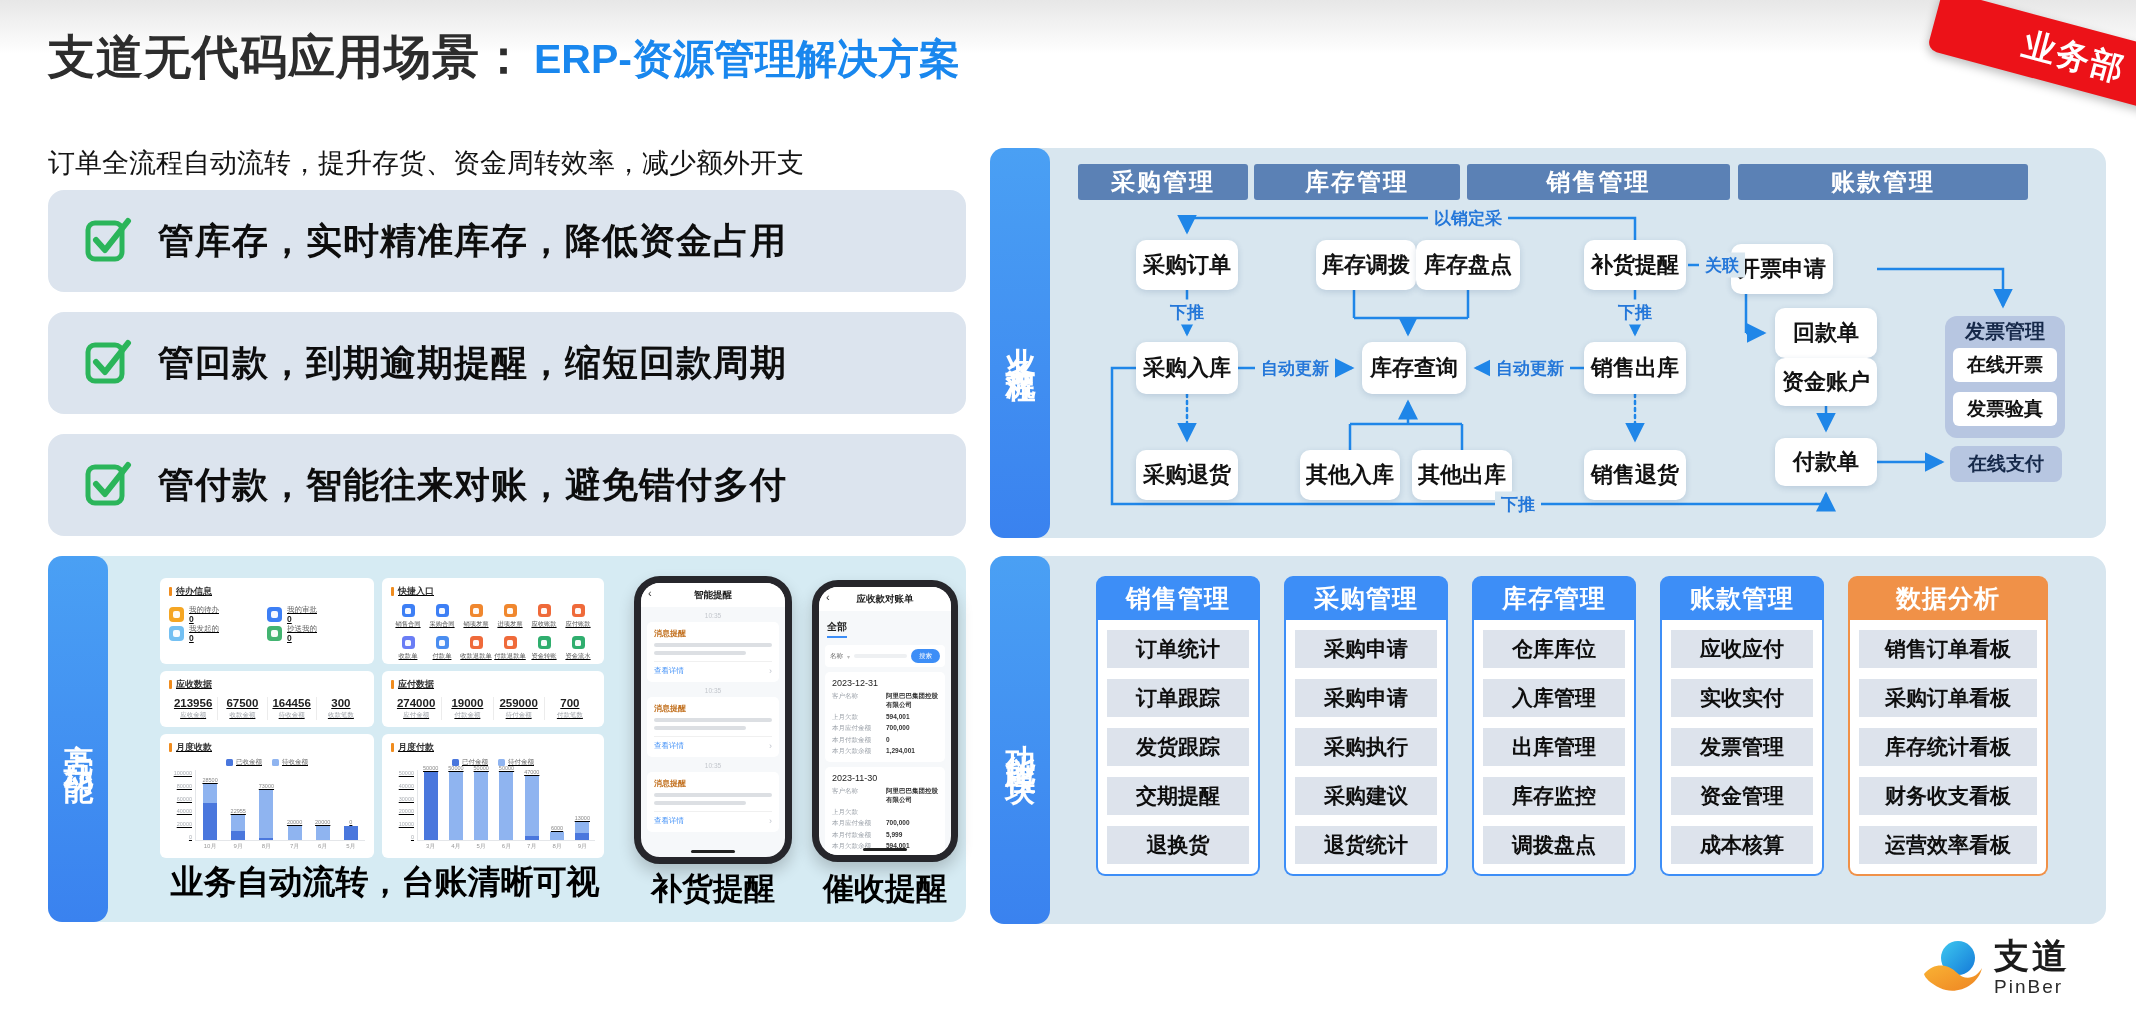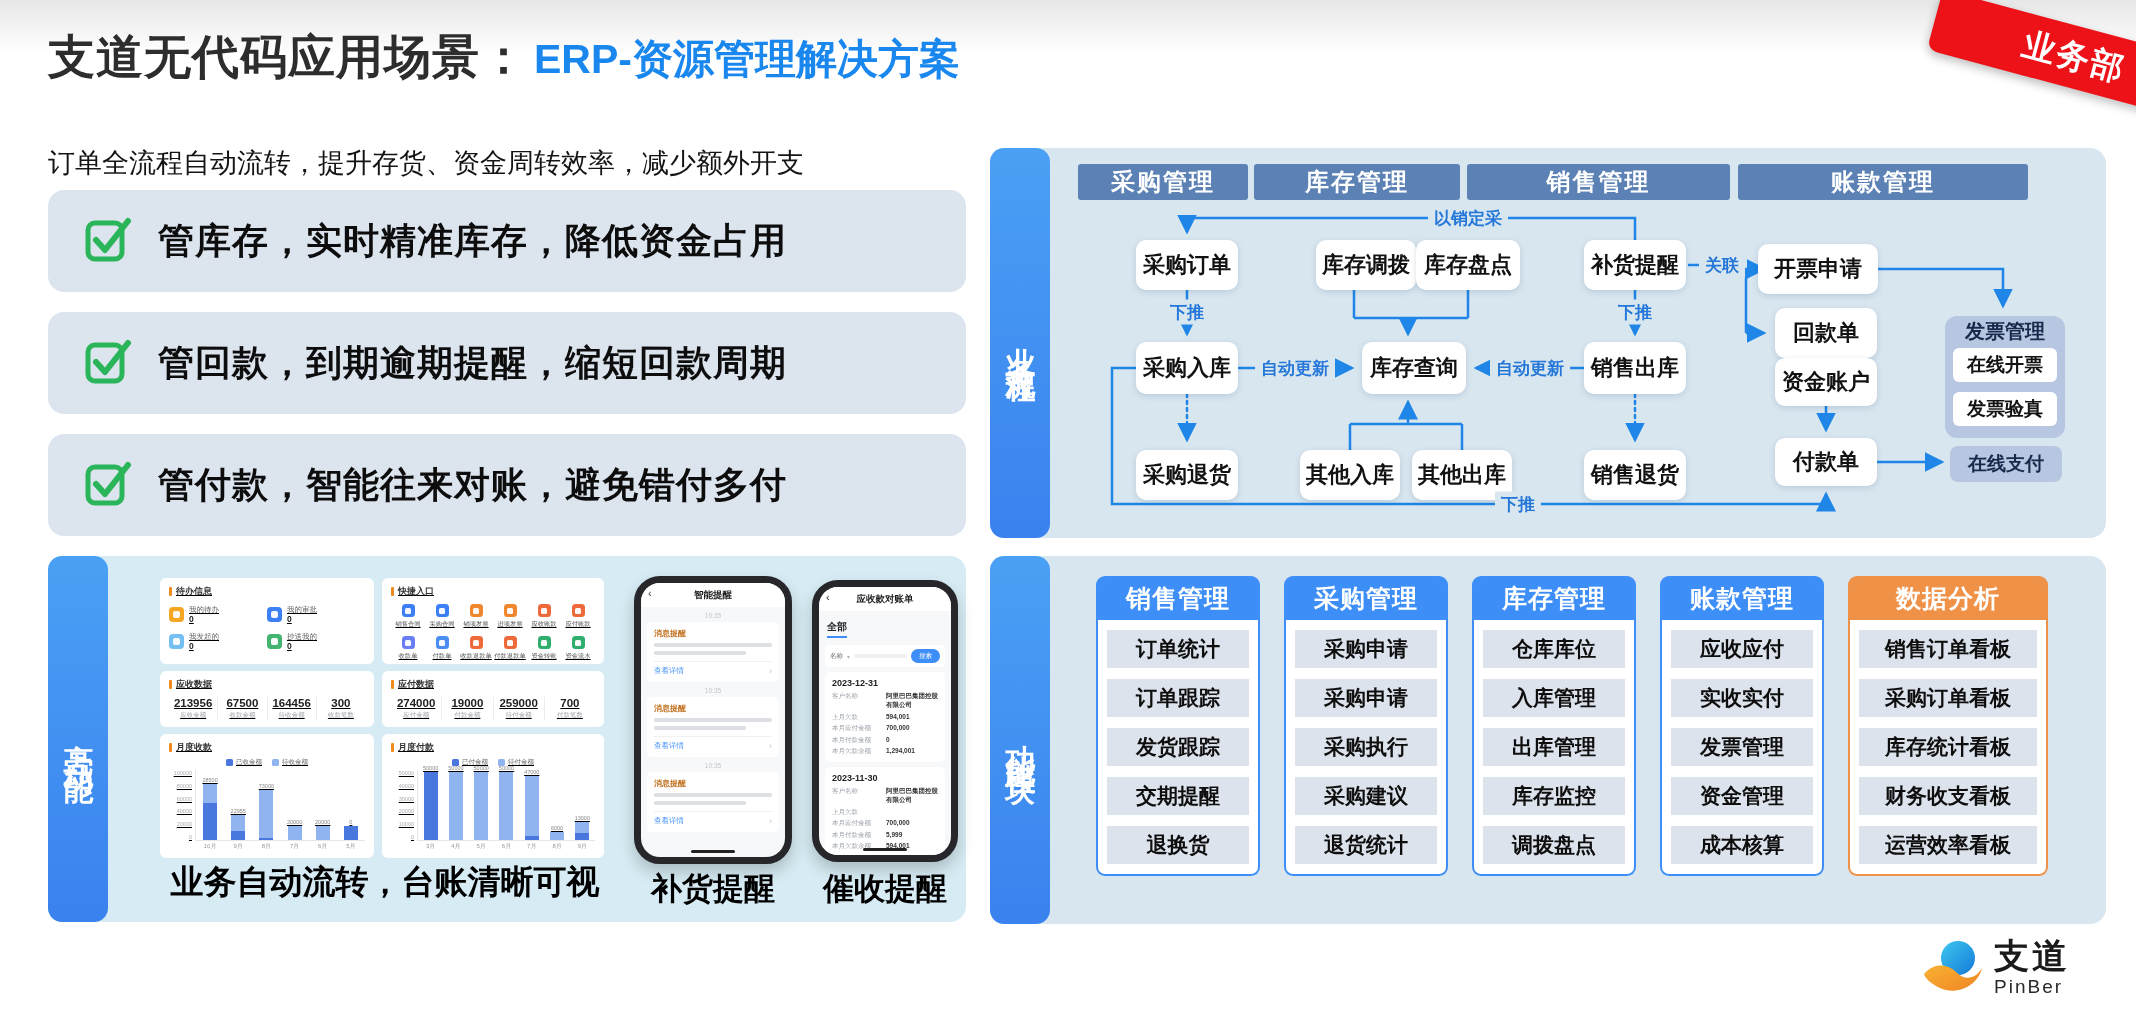--- a/index.html
+++ b/index.html
@@ -49,21 +49,21 @@
   .mitem{height:38px;margin-bottom:11px;background:#dde3ec;display:flex;align-items:center;justify-content:center;
          font-size:21px;font-weight:700;color:#0e0e0e;}
   .mitem:last-child{margin-bottom:0;}
   .mcol.org .mhead{background:#f09148;}
   .mcol.org .mbody{border-color:#f09148;}
   
   .dash{position:absolute;left:160px;top:578px;width:444px;display:grid;grid-template-columns:214px 222px;gap:7px 8px;}
   .dcard{background:#fff;border-radius:6px;padding:7px 9px;box-sizing:border-box;text-decoration:underline;}
   .dtitle{font-size:9px;font-weight:700;color:#333;display:flex;align-items:center;gap:4px;}
   .dtitle::before{content:"";width:3px;height:9px;background:#f08c1e;border-radius:1px;flex:0 0 auto;}
-  .tiles{margin-top:7px;display:grid;grid-template-columns:1fr 1fr;row-gap:8px;}
+  .tiles{margin-top:7px;display:grid;grid-template-columns:1fr 1fr;}
   .tile{display:flex;gap:5px;align-items:center;}
   .ticon{width:15px;height:15px;border-radius:4px;display:flex;align-items:center;justify-content:center;flex:0 0 auto;}
   .ticon i{display:block;width:7px;height:7px;background:#fff;border-radius:2px;opacity:.95;}
   .tl{font-size:7.5px;color:#666;line-height:1.2;}
   .tv{font-size:8.5px;font-weight:700;color:#222;}
   .quick{margin-top:6px;display:grid;grid-template-columns:repeat(6,1fr);row-gap:7px;}
   .qit{display:flex;flex-direction:column;align-items:center;gap:3px;}
   .qic{width:13px;height:13px;border-radius:3.5px;display:flex;align-items:center;justify-content:center;}
   .qic i{display:block;width:6px;height:6px;background:#fff;border-radius:1.5px;opacity:.95;}
   .ql{font-size:6.3px;color:#555;white-space:nowrap;}
@@ -102,21 +102,21 @@
   .mchev{font-size:9px;color:#c0c4cc;}
   .homebar{position:absolute;left:50%;bottom:4px;transform:translateX(-50%);width:44px;height:3.5px;background:#222;border-radius:2px;}
   .tabrow{padding:5px 8px 3px;}
   .tabact{display:inline-block;font-size:10px;font-weight:700;color:#222;border-bottom:2px solid #3d8ef7;padding-bottom:2px;}
   .filter{background:#fff;border-radius:4px;margin:4px 0 5px;padding:4px 5px;display:flex;align-items:center;gap:4px;}
   .flab{font-size:6.5px;color:#666;white-space:nowrap;}
   .fcaret{font-size:6px;color:#bbb;}
   .fbar{flex:1;height:4px;background:#eef0f2;border-radius:2px;}
   .fbtn{background:#3d8ef7;color:#fff;font-size:6.5px;padding:2.5px 8px;border-radius:9px;white-space:nowrap;}
   .scard{background:#fff;border-radius:5px;padding:6px 7px;margin-bottom:5px;}
-  .sdate{font-size:9px;font-weight:700;color:#222;margin-bottom:4px;}
+  .sdate{font-size:9px;font-weight:400;color:#222;margin-bottom:4px;}
   .srow{display:flex;margin-top:2.5px;}
   .srl{width:54px;font-size:6.5px;color:#9aa0a8;flex:0 0 auto;}
   .srv{font-size:6.5px;color:#333;font-weight:700;}
   .pcap{position:absolute;top:868px;text-align:center;font-size:31px;font-weight:700;color:#000;}
   
   .logo{position:absolute;left:1922px;top:938px;display:flex;align-items:center;gap:10px;}
   .logo .cn{font-size:35px;font-weight:700;color:#1b1b1b;letter-spacing:3px;line-height:1;}
   .logo .en{font-size:19px;color:#2a2a2a;letter-spacing:2px;margin-top:3px;}
 </style>
 </head>
@@ -194,21 +194,21 @@
 
     <div class="fhead" style="left:30px;top:16px;width:170px;">采购管理</div>
     <div class="fhead" style="left:206px;top:16px;width:206px;">库存管理</div>
     <div class="fhead" style="left:419px;top:16px;width:263px;">销售管理</div>
     <div class="fhead" style="left:690px;top:16px;width:290px;">账款管理</div>
 
     <div class="node" style="left:88px;top:92px;width:102px;height:50px;">采购订单</div>
     <div class="node" style="left:268px;top:92px;width:100px;height:50px;">库存调拨</div>
     <div class="node" style="left:368px;top:92px;width:104px;height:50px;">库存盘点</div>
     <div class="node" style="left:536px;top:92px;width:102px;height:50px;">补货提醒</div>
-    <div class="node" style="left:710px;top:96px;width:120px;height:50px;">开票申请</div>
+    <div class="node" style="left:683px;top:96px;width:102px;height:50px;">开票申请</div>
     <div class="node" style="left:727px;top:160px;width:102px;height:50px;">回款单</div>
     <div class="node" style="left:88px;top:194px;width:102px;height:52px;">采购入库</div>
     <div class="node" style="left:314px;top:194px;width:104px;height:52px;">库存查询</div>
     <div class="node" style="left:536px;top:194px;width:102px;height:52px;">销售出库</div>
     <div class="node" style="left:727px;top:210px;width:102px;height:48px;">资金账户</div>
     <div class="node" style="left:88px;top:302px;width:102px;height:50px;">采购退货</div>
     <div class="node" style="left:252px;top:302px;width:100px;height:50px;">其他入库</div>
     <div class="node" style="left:364px;top:302px;width:100px;height:50px;">其他出库</div>
     <div class="node" style="left:536px;top:302px;width:102px;height:50px;">销售退货</div>
     <div class="node" style="left:727px;top:290px;width:102px;height:48px;">付款单</div>

